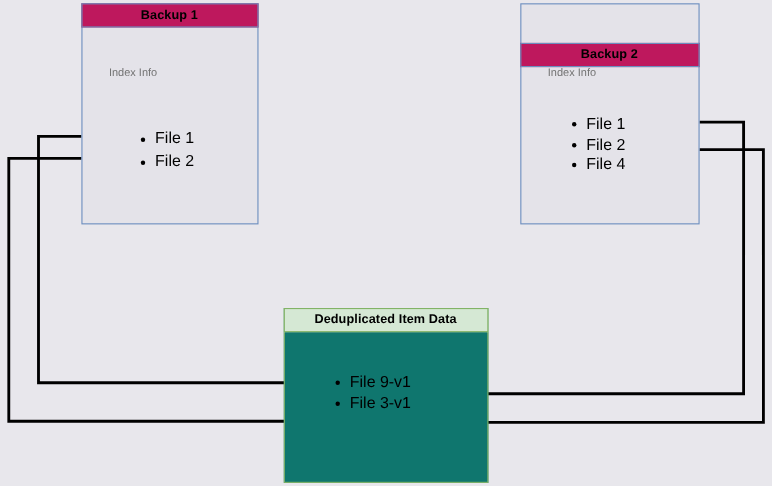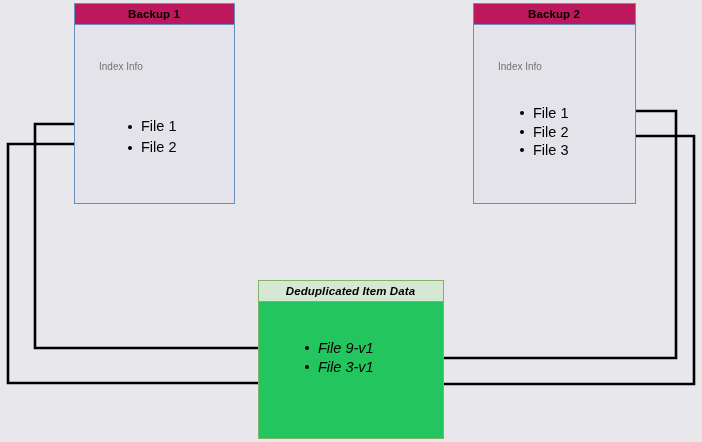--- a/index.html
+++ b/index.html
@@ -29,23 +29,22 @@
   }
   .box {
     position: absolute;
     box-sizing: border-box;
   }
   .box-blue {
     background: #e4e3e9;
     border: 1.5px solid #6c8ebf;
   }
   .box-green {
-    background: #22c55e;
+    background: #0f766e;
     border: 1.5px solid #82b366;
-    font-style: italic;
   }
   .box-header {
     position: absolute;
     left: -1.5px;
     top: -1.5px;
     box-sizing: border-box;
     display: flex;
     align-items: center;
     justify-content: center;
     font-weight: bold;
@@ -133,28 +132,28 @@
       <span>Backup 1</span>
     </div>
     <div class="box-caption" style="left:24px; top:57px;">Index Info</div>
     <ul class="bullet-list" style="left:51px; top:112px;">
       <li>File 1</li>
       <li>File 2</li>
     </ul>
   </div>
 
   <div class="box box-blue" style="left:473px; top:3px; width:163px; height:201px;">
-    <div class="box-header header-blue" style="width:163px; height:22px;">
+    <div class="box-header header-blue" style="width:163px; height:22px;margin-top:36px;">
       <span>Backup 2</span>
     </div>
     <div class="box-caption" style="left:24px; top:57px;">Index Info</div>
     <ul class="bullet-list tight" style="left:44px; top:100px;">
       <li>File 1</li>
       <li>File 2</li>
-      <li>File 3</li>
+      <li>File 4</li>
     </ul>
   </div>
 
   <div class="box box-green" style="left:258px; top:280px; width:186px; height:159px;">
     <div class="box-header header-green" style="width:186px; height:22px;">
       <span>Deduplicated Item Data</span>
     </div>
     <ul class="bullet-list tight" style="left:44px; top:58px;">
       <li>File 9-v1</li>
       <li>File 3-v1</li>

